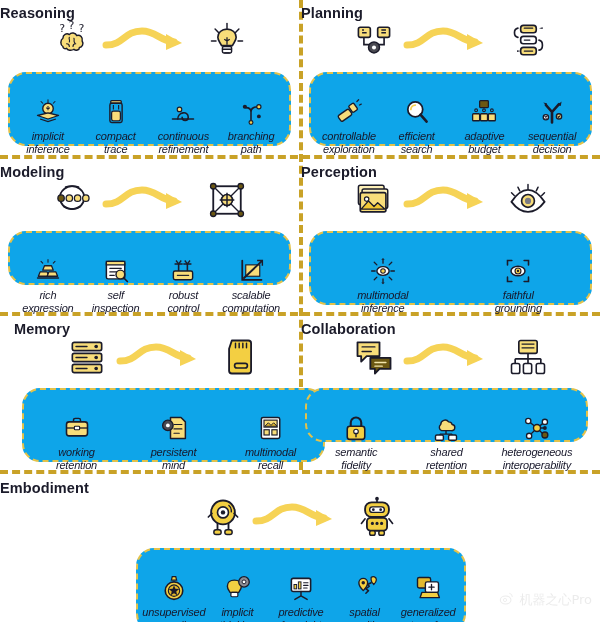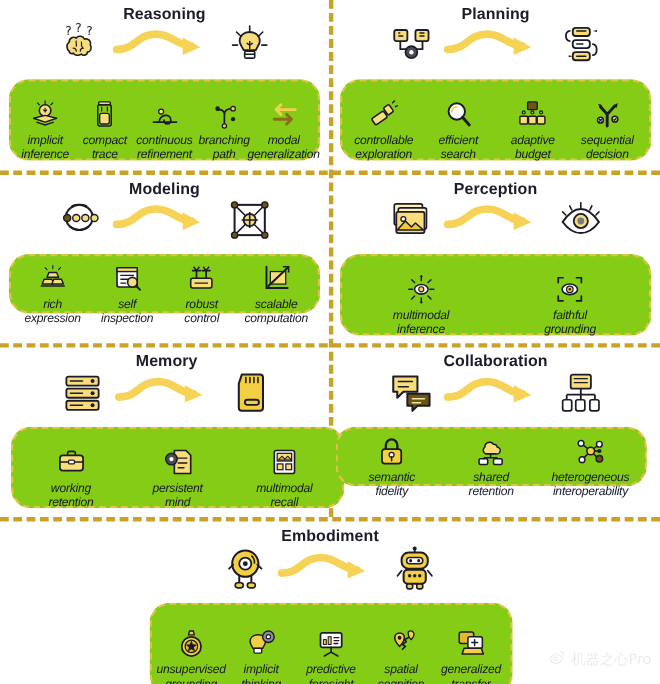--- a/index.html
+++ b/index.html
@@ -42,21 +42,20 @@
     width: 0;
     height: 0;
     border-left: 4px dashed #c9a227;
   }
 
   
   .panel-title {
     position: absolute;
     left: 0;
     width: 100%;
-    text-align: center;
     font-size: 14.5px;
     font-weight: bold;
     letter-spacing: .1px;
     color: #1b1b2a;
     white-space: nowrap;
   }
   .flow {
     position: absolute;
     left: 0;
     width: 100%;
@@ -76,25 +75,25 @@
   .flow .squiggle {
     width: 96px;
     height: 40px;
     flex: 0 0 auto;
   }
 
   
   .card {
     position: absolute;
     box-sizing: border-box;
-    background: #84cc16;
+    background: #0ea5e9;
     border: 2.5px dashed #e3c24a;
     border-radius: 18px;
     display: flex;
-    align-items: center;
+    align-items: flex-start;
     justify-content: space-around;
     padding: 23px 4px 4px 4px;
   }
   .cap {
     flex: 1 1 0;
     display: flex;
     flex-direction: column;
     align-items: center;
     text-align: center;
     min-width: 0;
@@ -225,30 +224,20 @@
             <path d="M16 27V16c0-5 4-6 8-6M16 16c0-4-3-5-6-5" stroke="#1b1b2a" stroke-width="1.8" fill="none" stroke-linecap="round"></path>
             <circle cx="9" cy="10" r="2.4" fill="#1b1b2a"></circle>
             <circle cx="25" cy="10" r="2.4" fill="#f5d04e" stroke="#1b1b2a" stroke-width="1.3"></circle>
             <circle cx="25" cy="21" r="2.2" fill="#1b1b2a"></circle>
             <circle cx="16" cy="28" r="2.2" fill="#f5d04e" stroke="#1b1b2a" stroke-width="1.3"></circle>
           </svg>
         </span>
         <span class="cap-label">branching
 path</span>
       </div>
-      <div class="cap">
-        <span class="cap-icon">
-          <svg viewBox="0 0 32 32" width="28" height="28">
-            <path d="M28 11H8l5-5M8 11l5 5" fill="none" stroke="#f5d04e" stroke-width="3" stroke-linecap="round" stroke-linejoin="round"></path>
-            <path d="M6 21h18l-5-5M24 21l-5 5" fill="none" stroke="#8a6d1a" stroke-width="3" stroke-linecap="round" stroke-linejoin="round"></path>
-          </svg>
-        </span>
-        <span class="cap-label">modal
-generalization</span>
-      </div>
     </div>
   </div>
 
   <div class="panel" style="left:301px;top:0;width:299px;height:155px">
     <div class="panel-title" style="top:5px">Planning</div>
     <div class="flow" style="top:18px">
       <span class="hero">
         <svg viewBox="0 0 48 48" width="44" height="44">
           <rect x="7" y="9" width="13" height="11" rx="2" fill="#f8dd7a" stroke="#1b1b2a" stroke-width="1.8"></rect>
           <rect x="28" y="9" width="13" height="11" rx="2" fill="#f8dd7a" stroke="#1b1b2a" stroke-width="1.8"></rect>
@@ -487,21 +476,21 @@
             <circle cx="16" cy="16" r="3.4" fill="#f5d04e" stroke="#1b1b2a" stroke-width="1.3"></circle>
             <circle cx="16" cy="16" r="1.3" fill="#1b1b2a"></circle>
           </svg>
         </span>
         <span class="cap-label">faithful
 grounding</span>
       </div>
     </div>
   </div>
 
-  <div class="panel" style="left:2px;top:314px;width:299px;height:156px">
+  <div class="panel" style="left:14px;top:314px;width:299px;height:156px">
     <div class="panel-title" style="top:7px">Memory</div>
     <div class="flow" style="top:20px">
       <span class="hero">
         <svg viewBox="0 0 48 48" width="44" height="44">
           <rect x="8" y="8" width="32" height="9" rx="2" fill="#f8dd7a" stroke="#1b1b2a" stroke-width="1.8"></rect>
           <rect x="8" y="20" width="32" height="9" rx="2" fill="#f8dd7a" stroke="#1b1b2a" stroke-width="1.8"></rect>
           <rect x="8" y="32" width="32" height="9" rx="2" fill="#f8dd7a" stroke="#1b1b2a" stroke-width="1.8"></rect>
           <g stroke="#1b1b2a" stroke-width="1.5" stroke-linecap="round">
             <path d="M12 12.5h12M12 24.5h12M12 36.5h12"></path>
           </g>

